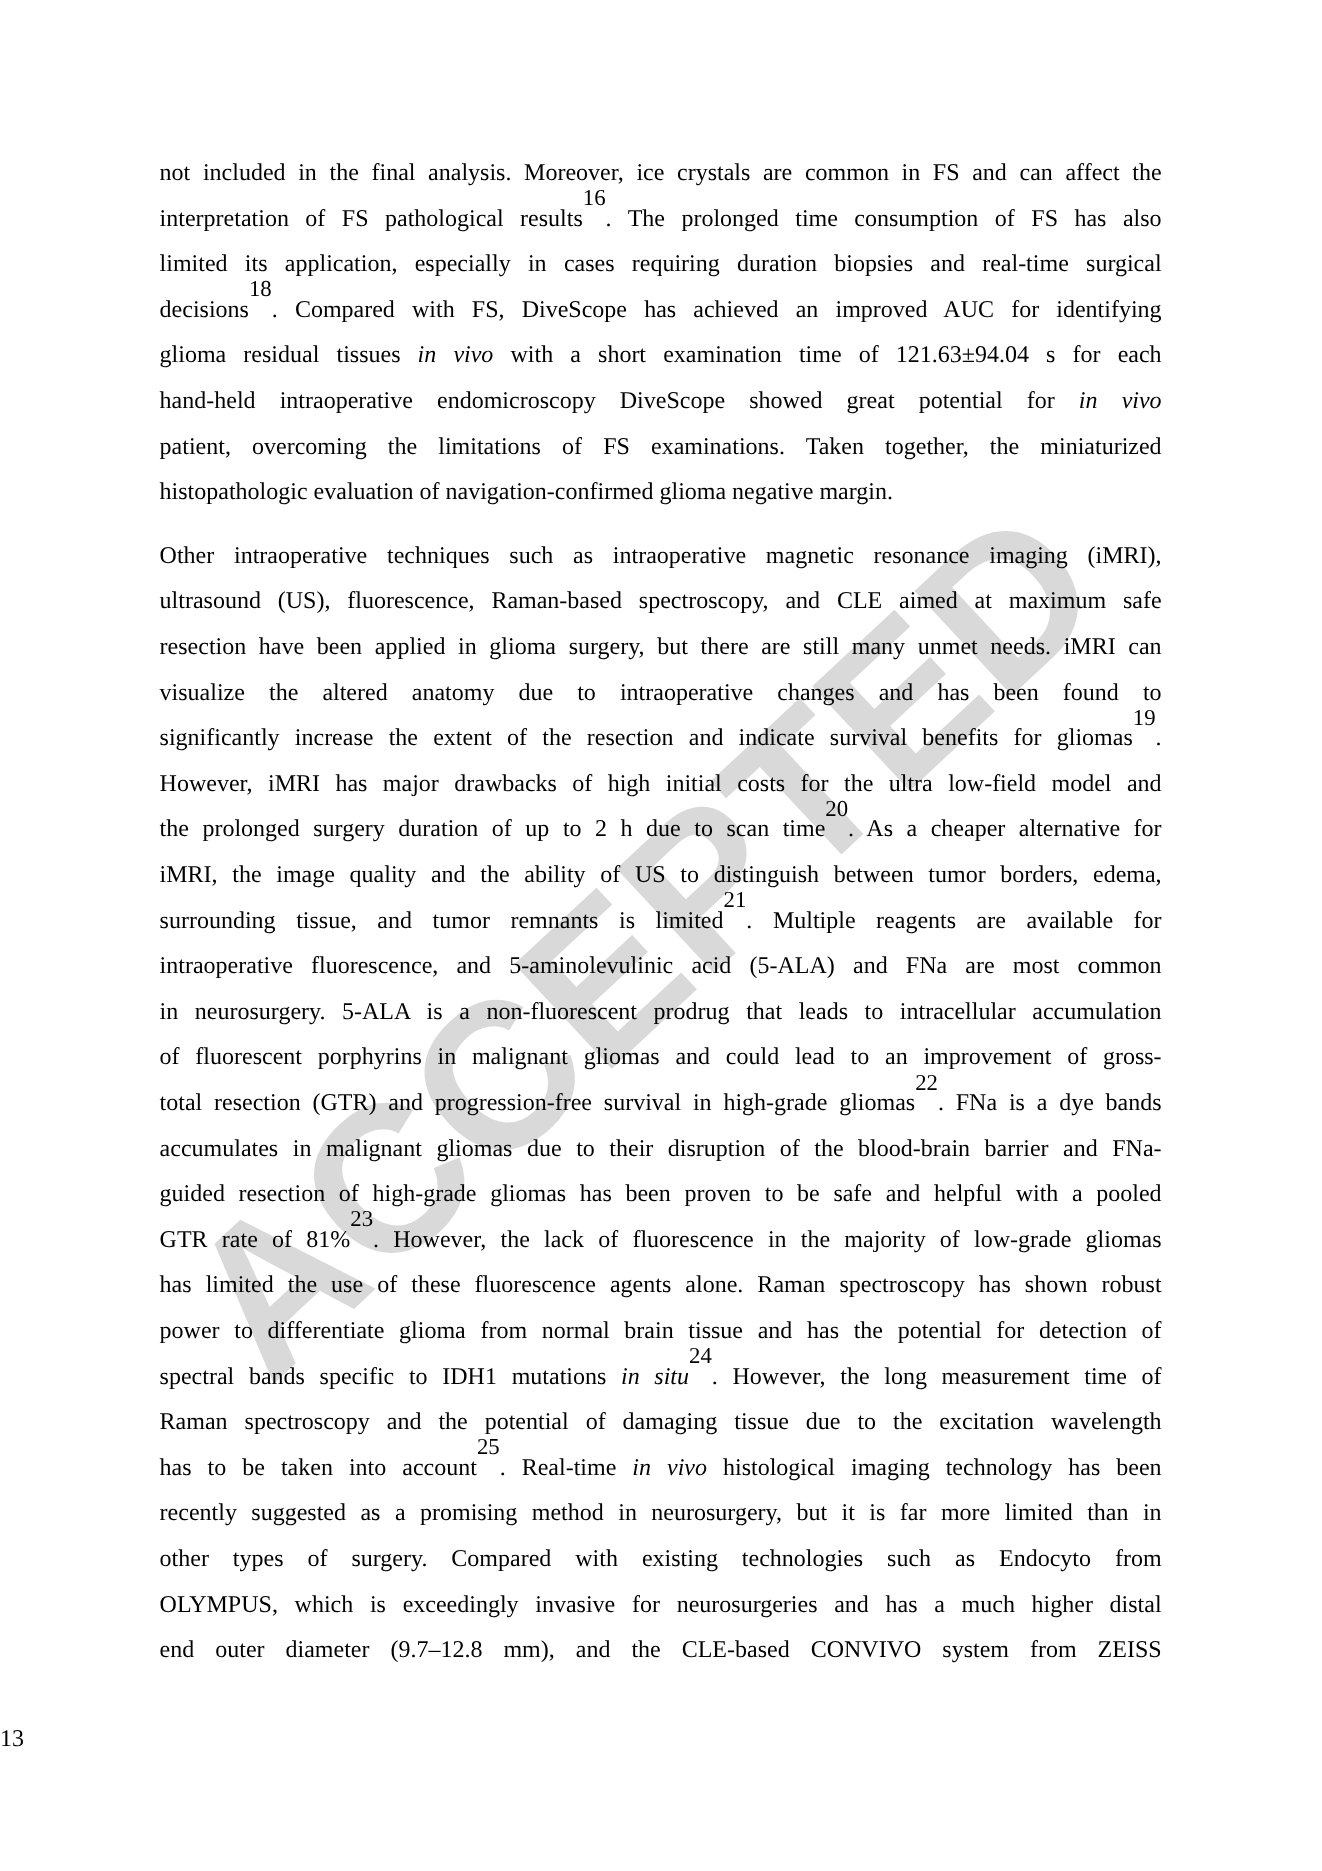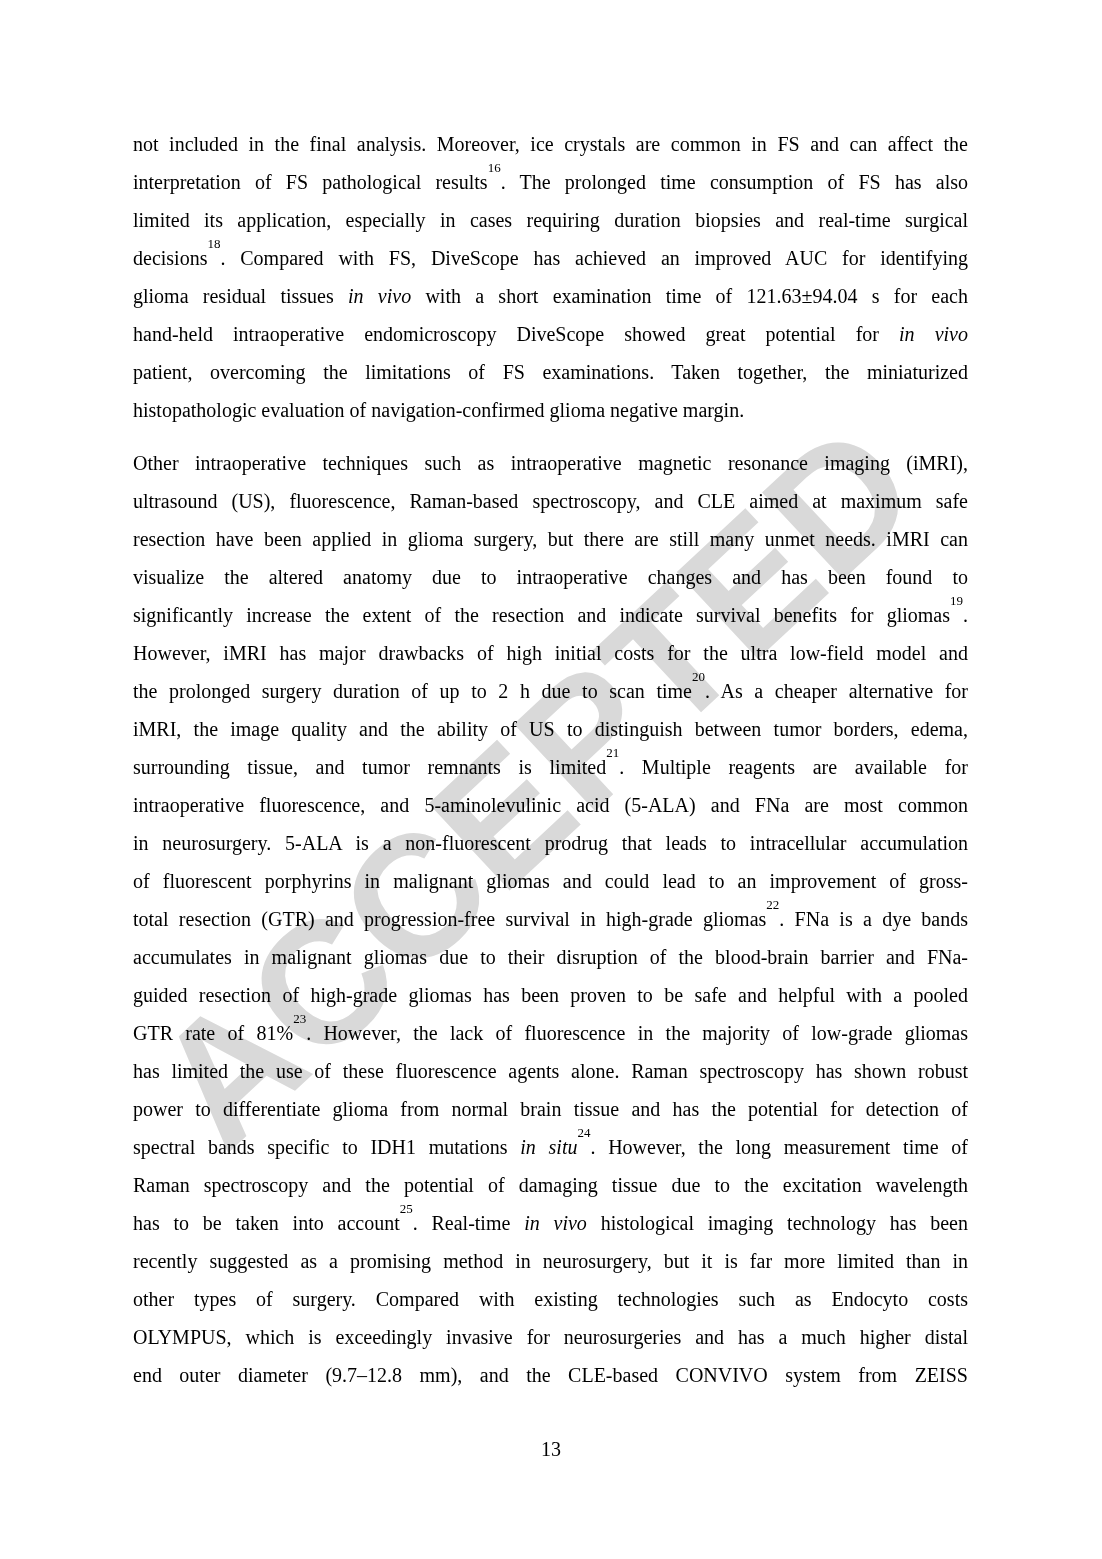--- a/index.html
+++ b/index.html
@@ -44,33 +44,32 @@
     height: 38px;
     line-height: 38px;
     text-align: justify;
     text-align-last: justify;
   }
   .para.short-last .line:last-child {
     text-align-last: left;
   }
   .line i { font-style: italic; margin-top: 28px; }
   .line sup {
-    font-size: 13px;
+    font-size: 19px;
     line-height: 0;
     position: relative;
     top: -9px;
   }
   .page-number {
     position: absolute;
     top: 1430px;
     left: 0;
     width: 100%;
     height: 38px;
     line-height: 38px;
-    text-align: center;
     font-size: 20px;
     z-index: 2;
   }
 </style>
 </head>
 <body>
 
 <div class="page">
   <div class="watermark" style="color: rgb(217, 217, 217);">ACCEPTED</div>
   <div class="content">
@@ -100,19 +99,19 @@
         <div class="line"><span>total resection (GTR) and progression-free survival in high-grade gliomas</span><sup>22</sup><span>. FNa is a dye bands</span></div>
         <div class="line"><span>accumulates in malignant gliomas due to their disruption of the blood-brain barrier and FNa-</span></div>
         <div class="line"><span>guided resection of high-grade gliomas has been proven to be safe and helpful with a pooled</span></div>
         <div class="line"><span>GTR rate of 81%</span><sup>23</sup><span>. However, the lack of fluorescence in the majority of low-grade gliomas</span></div>
         <div class="line"><span>has limited the use of these fluorescence agents alone. Raman spectroscopy has shown robust</span></div>
         <div class="line"><span>power to differentiate glioma from normal brain tissue and has the potential for detection of</span></div>
         <div class="line"><span>spectral bands specific to IDH1 mutations </span><i>in situ</i><sup>24</sup><span>. However, the long measurement time of</span></div>
         <div class="line"><span>Raman spectroscopy and the potential of damaging tissue due to the excitation wavelength</span></div>
         <div class="line"><span>has to be taken into account</span><sup>25</sup><span>. Real-time </span><i>in vivo</i><span> histological imaging technology has been</span></div>
         <div class="line"><span>recently suggested as a promising method in neurosurgery, but it is far more limited than in</span></div>
-        <div class="line"><span>other types of surgery. Compared with existing technologies such as Endocyto costs</span></div>
+        <div class="line"><span>other types of surgery. Compared with existing technologies such as Endocyto from</span></div>
         <div class="line"><span>OLYMPUS, which is exceedingly invasive for neurosurgeries and has a much higher distal</span></div>
         <div class="line"><span>end outer diameter (9.7–12.8 mm), and the CLE-based CONVIVO system from ZEISS</span></div>
       </div>
     </div>
   <div class="page-number">13</div>
 </div>
 
 </body></html>

